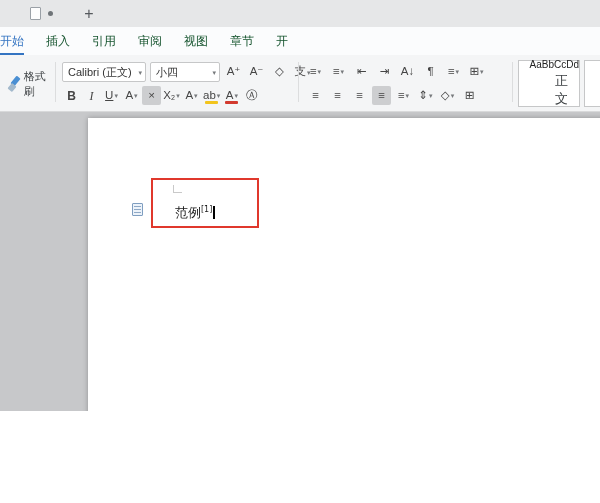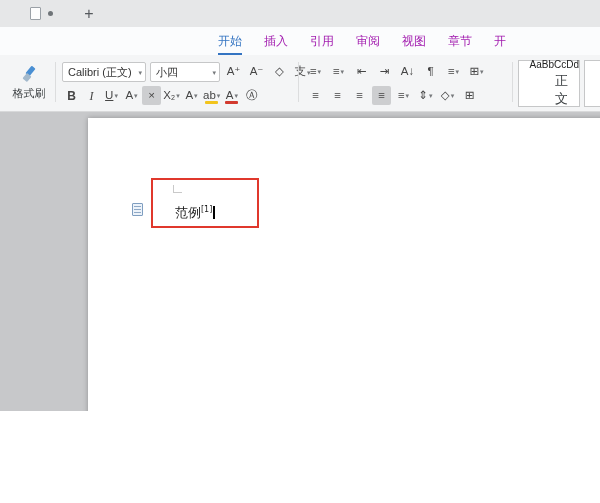--- a/index.html
+++ b/index.html
@@ -14,31 +14,31 @@
   .titlebar { position:absolute; left:0; top:0; width:600px; height:27px;
     background:#e6e7e8; display:flex; align-items:center; }
   .doc-tab { margin-left:30px; display:flex; align-items:center; gap:7px; height:27px; }
   .doc-tab-icon { width:11px; height:13px; background:#fdfdfd; border:1px solid #9aa0a6; border-radius:1px; }
   .unsaved-dot { width:5px; height:5px; border-radius:50%; background:#6f7478; }
   .new-tab { margin-left:26px; width:20px; height:20px; display:flex; align-items:center;
     justify-content:center; font-size:16px; color:#55595d; border-radius:3px; }
 
   
   .menubar { position:absolute; left:0; top:27px; width:600px; height:28px;
-    background:#fbfcfd; display:flex; align-items:stretch; padding-left:218px; gap:22px; }
-  .mtab { font-size:12px; color:#a21caf; white-space:nowrap; display:flex; align-items:center; }
+    background:#fbfcfd; display:flex; align-items:stretch; gap:22px; }
+  .mtab { font-size:12px; color:#14532d; white-space:nowrap; display:flex; align-items:center; }
   .mtab.active { color:#3474c2; box-shadow:inset 0 -2px 0 #3474c2; }
 
   
   .ribbon { position:absolute; left:0; top:55px; width:600px; height:57px;
     background:#f4f5f6; border-bottom:1px solid #d8d9da; }
   .vdiv { position:absolute; top:7px; bottom:9px; width:1px; background:#dcddde; }
 
   .fp-group { position:absolute; left:6px; top:5px; width:46px; height:47px;
-    display:flex; flex-direction:column; align-items:center; justify-content:center; gap:4px; border-radius:3px; }
+    display:flex; align-items:center; justify-content:center; gap:4px; border-radius:3px; }
   .fp-icon { width:16px; height:16px; position:relative; }
   .fp-icon::before { content:""; position:absolute; left:7px; top:0; width:5px; height:10px;
     background:#4a8fd3; transform:rotate(40deg); border-radius:1px; }
   .fp-icon::after { content:""; position:absolute; left:3px; top:8px; width:6px; height:7px;
     background:#a3b9cc; transform:rotate(40deg); border-radius:1px; }
   .fp-label { font-size:11px; color:#3c4043; }
 
   .row { position:absolute; display:flex; align-items:center; }
   #font-row1 { left:62px; top:7px; gap:4px; }
   #font-row2 { left:62px; top:31px; gap:1px; }

